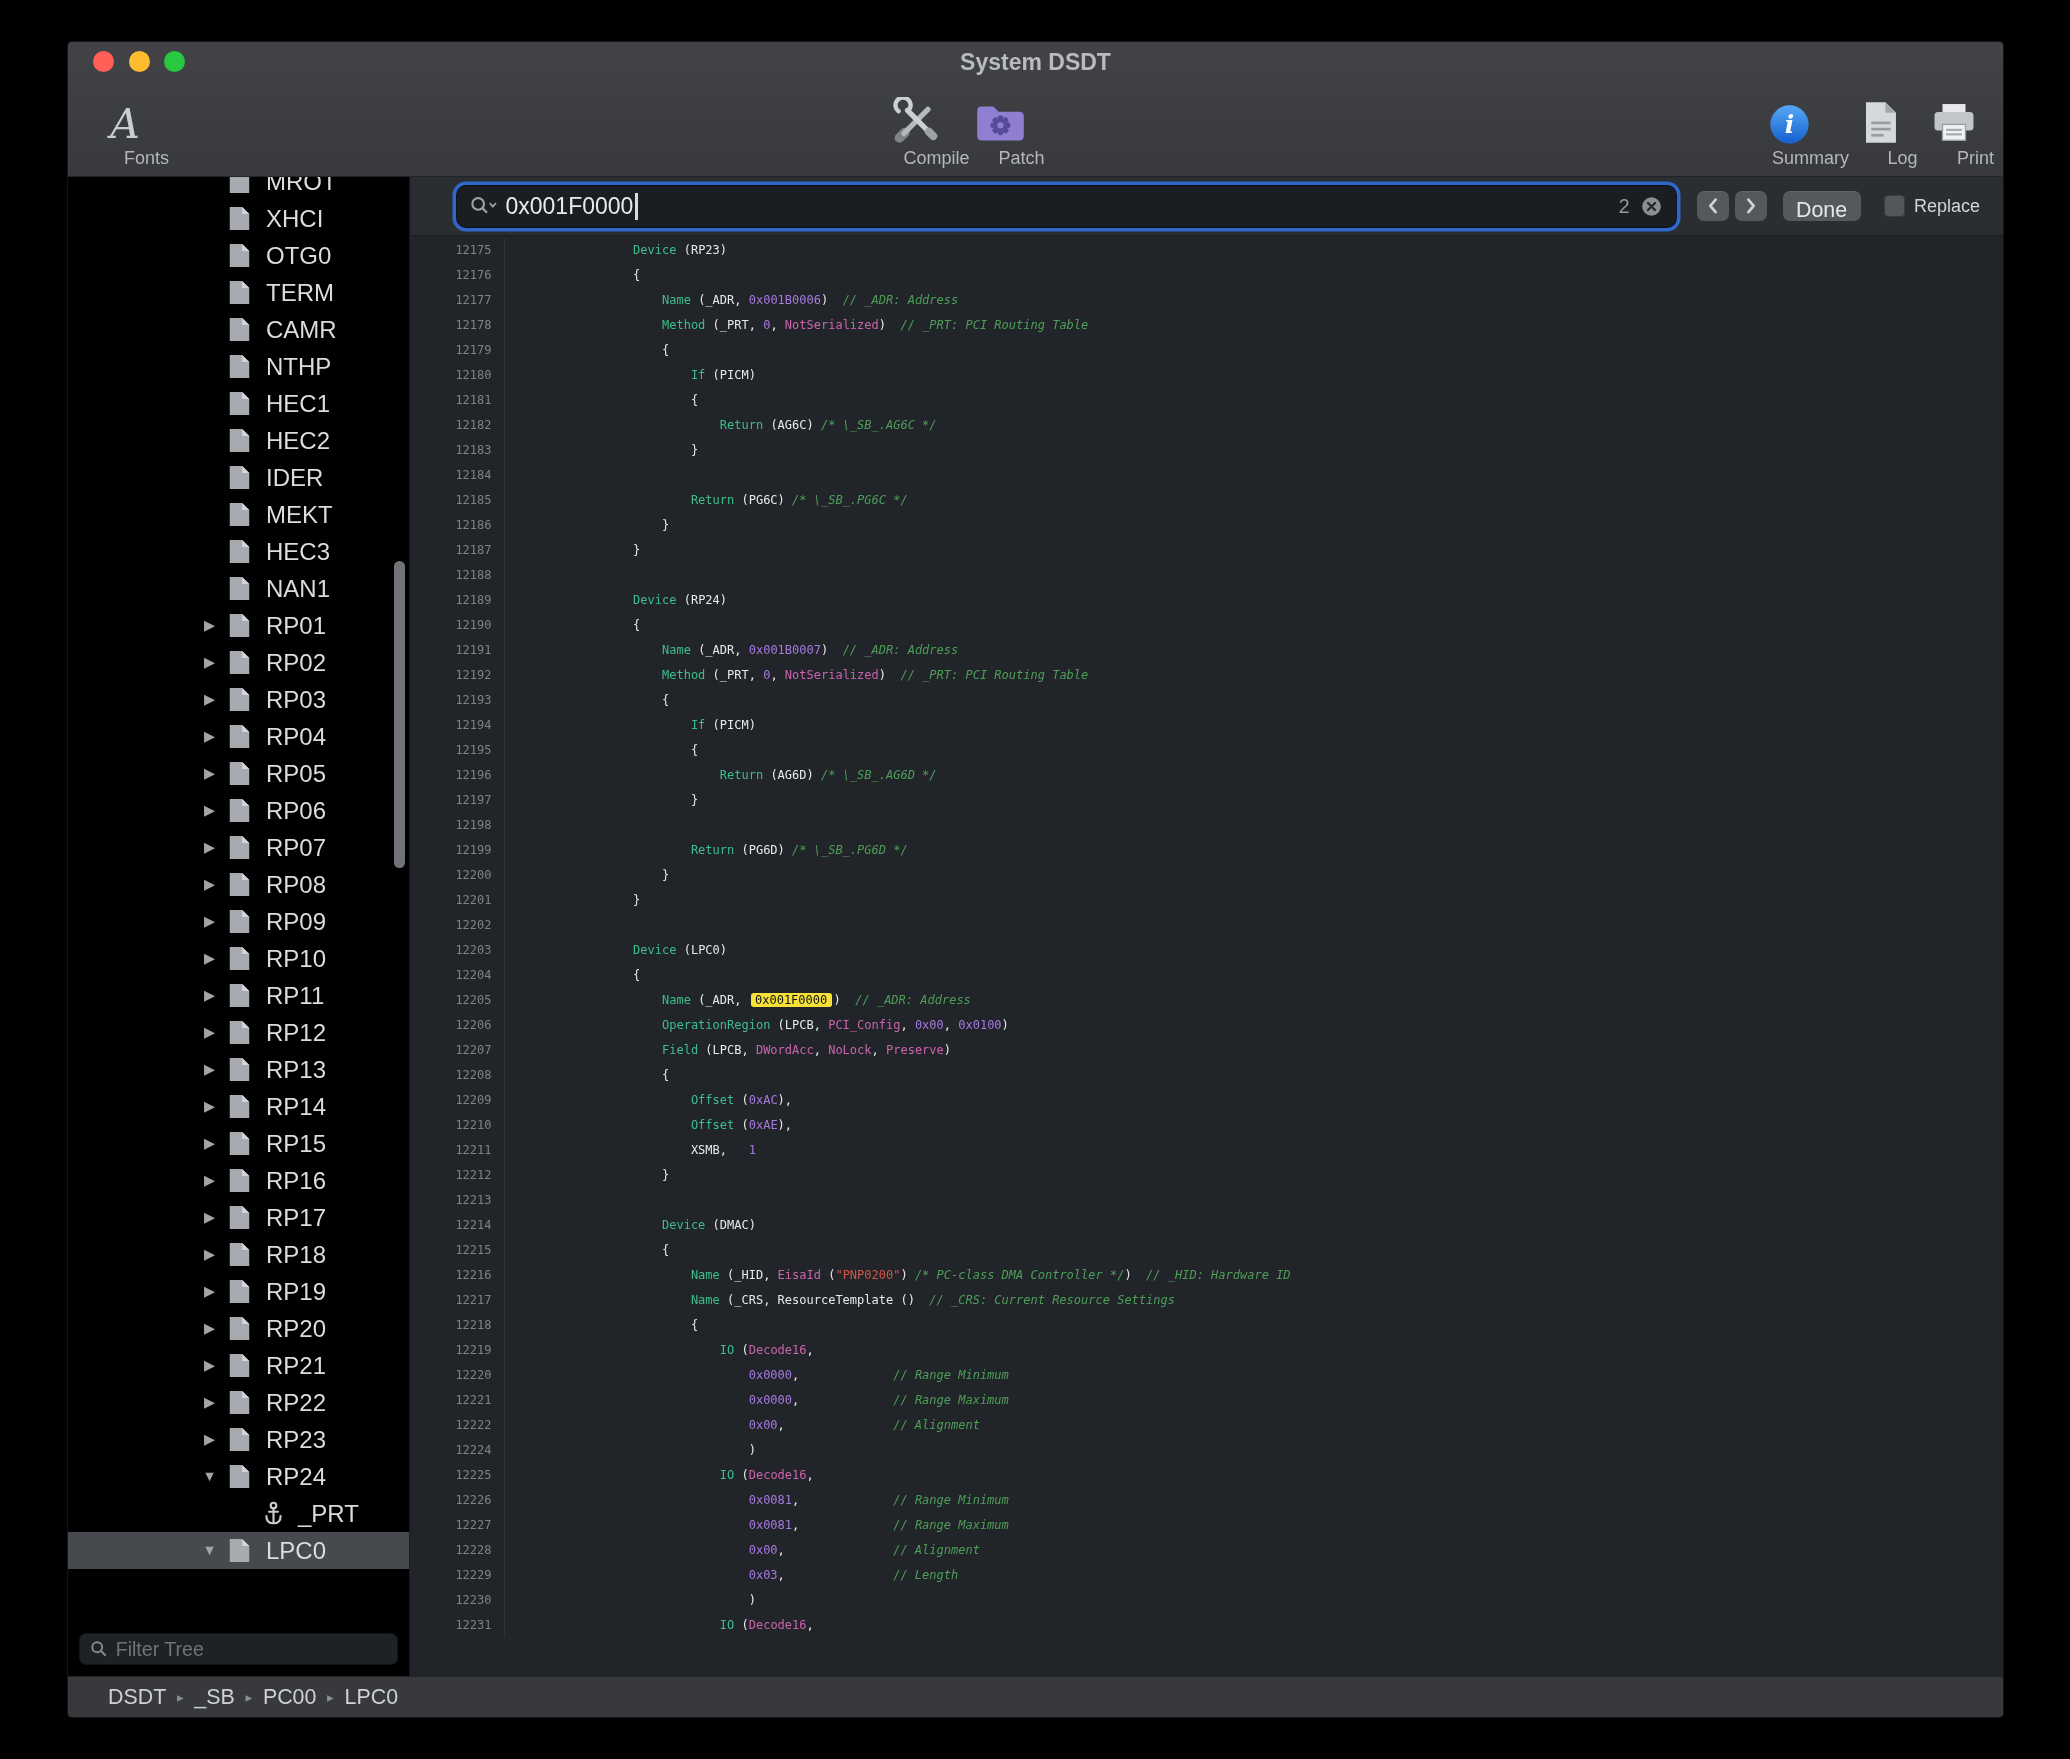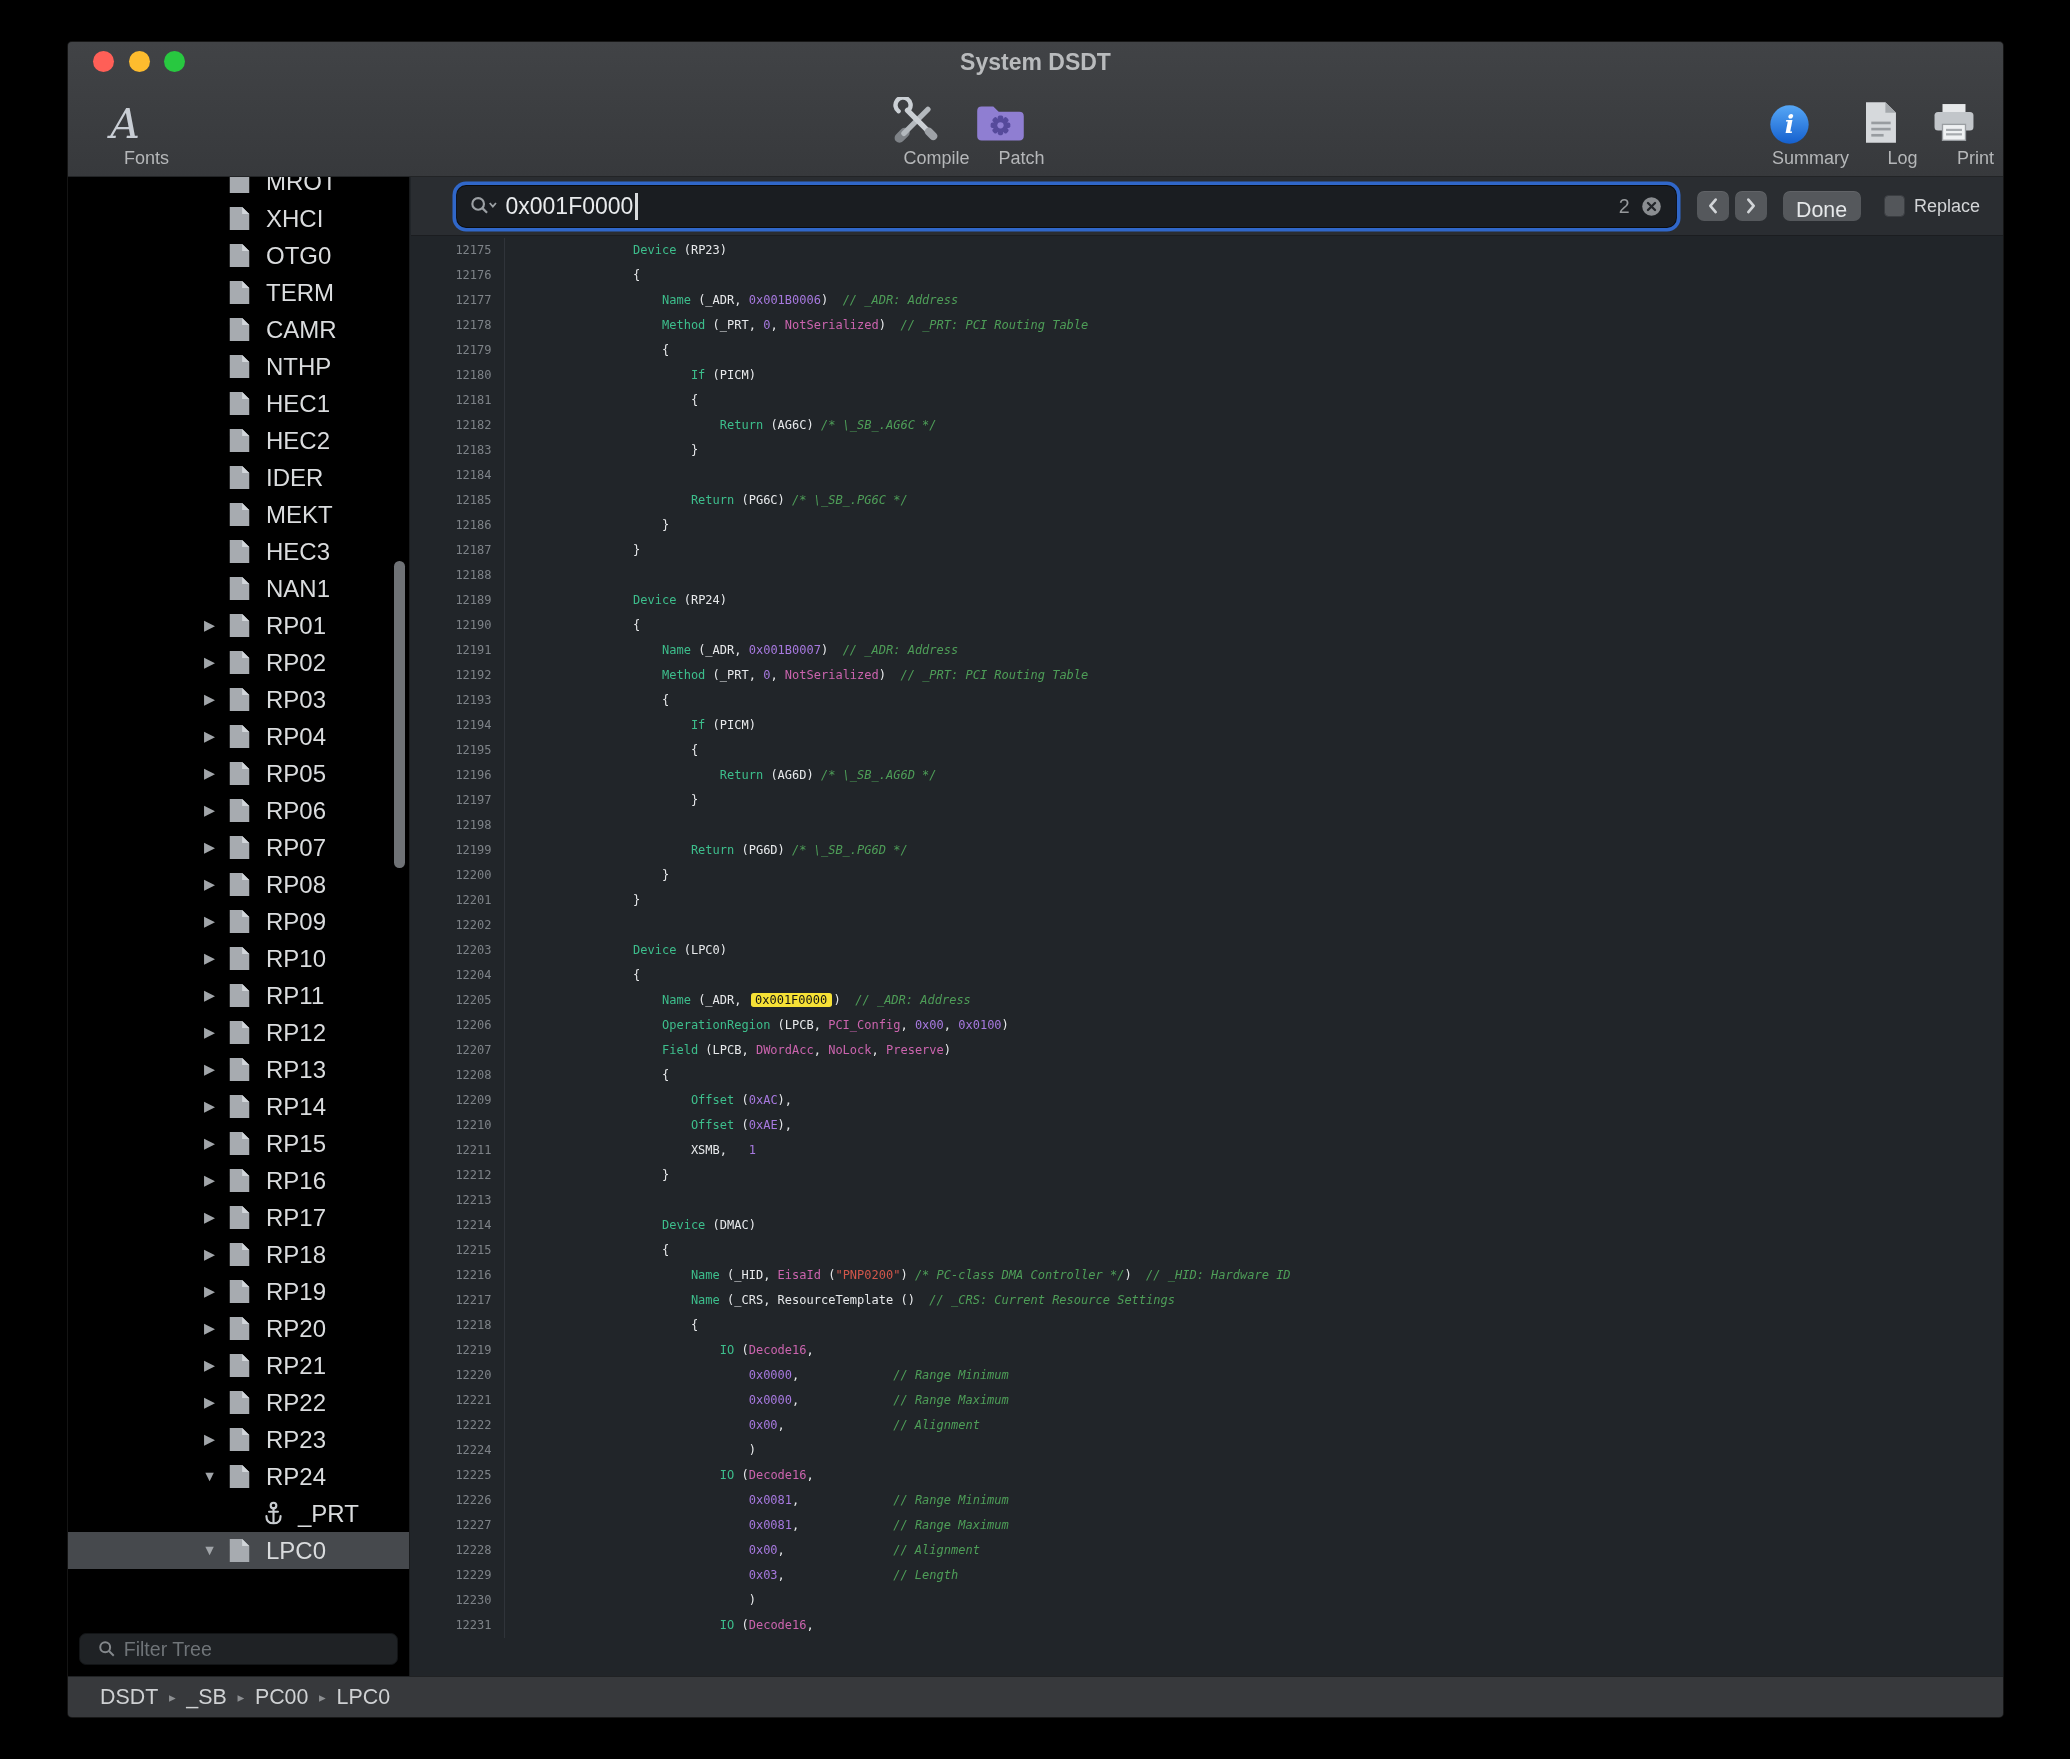--- a/index.html
+++ b/index.html
@@ -34,21 +34,21 @@
   .trow{position:relative;height:37px;}
   .trow.sel{background:#46494D;}
   .disc{position:absolute;left:130px;top:0;width:23px;height:37px;line-height:37px;text-align:center;
         font-size:14.3px;color:#A1A5A9;}
   .ticon{position:absolute;left:160px;top:5.3px;width:23px;height:27px;}
   .tlabel{position:absolute;left:198px;top:0;line-height:37px;font-size:24px;color:#DADCDE;white-space:nowrap;}
   .trow.child .ticon{left:194px;}
   .trow.child .tlabel{left:230px;}
   .sscroll{position:absolute;right:4.5px;top:384px;width:10.7px;height:307px;border-radius:5.3px;background:#6F7276;}
   .filter{position:absolute;left:10.7px;right:10.7px;bottom:10.7px;height:32px;background:#1F2225;
-          border:0.9px solid #121416;border-radius:7.1px;display:flex;align-items:center;padding:0 18px;margin-top:11px;}
+          border:0.9px solid #121416;border-radius:7.1px;display:flex;align-items:center;padding:0 10px;margin-top:11px;}
   .filter svg{margin-right:8px;flex:none;}
   .filter-ph{font-size:19.6px;color:#6F7478;}
 
   
   .editor{position:absolute;left:343px;right:0;top:0;bottom:0;background:#212529;}
   .findbar{position:absolute;left:0;right:0;top:0;height:59px;background:#2A2D31;
            border-bottom:0.9px solid #1B1D20;display:flex;align-items:center;padding:0 23px 0 46px;}
   .searchfield{flex:1;height:41px;background:#1A1D21;border-radius:9px;display:flex;align-items:center;
                padding:0 12.5px;margin-right:21.4px;
                box-shadow:0 0 0 0.9px #0A0C0E, 0 0 0 4.5px rgba(50,118,240,.8);}
@@ -74,21 +74,21 @@
   .t-d{color:#E7E9EB;}
   .t-k{color:#3DBE8C;}
   .t-n{color:#A779DF;}
   .t-c{color:#4E9E58;font-style:italic;}
   .t-p{color:#CB64AE;}
   .t-s{color:#D2574B;}
   .t-h{background:#F6E136;color:#141414;border-radius:2.7px;padding:0 4.5px;margin:0 1.8px;}
 
   
   .statusbar{position:absolute;left:0;right:0;bottom:0;height:41px;background:#37393C;
-             border-top:0.9px solid #202224;display:flex;align-items:center;padding-left:32px;}
+             border-top:0.9px solid #202224;display:flex;align-items:center;padding-left:40px;}
   .bc-item{font-size:21.4px;color:#CFD1D3;}
   .bc-sep{font-size:13.4px;color:#8C8F92;margin:0 10.7px;}
 </style>
 </head>
 <body>
 
 <div class="screen">
   <div class="window">
 
     <div class="header">

